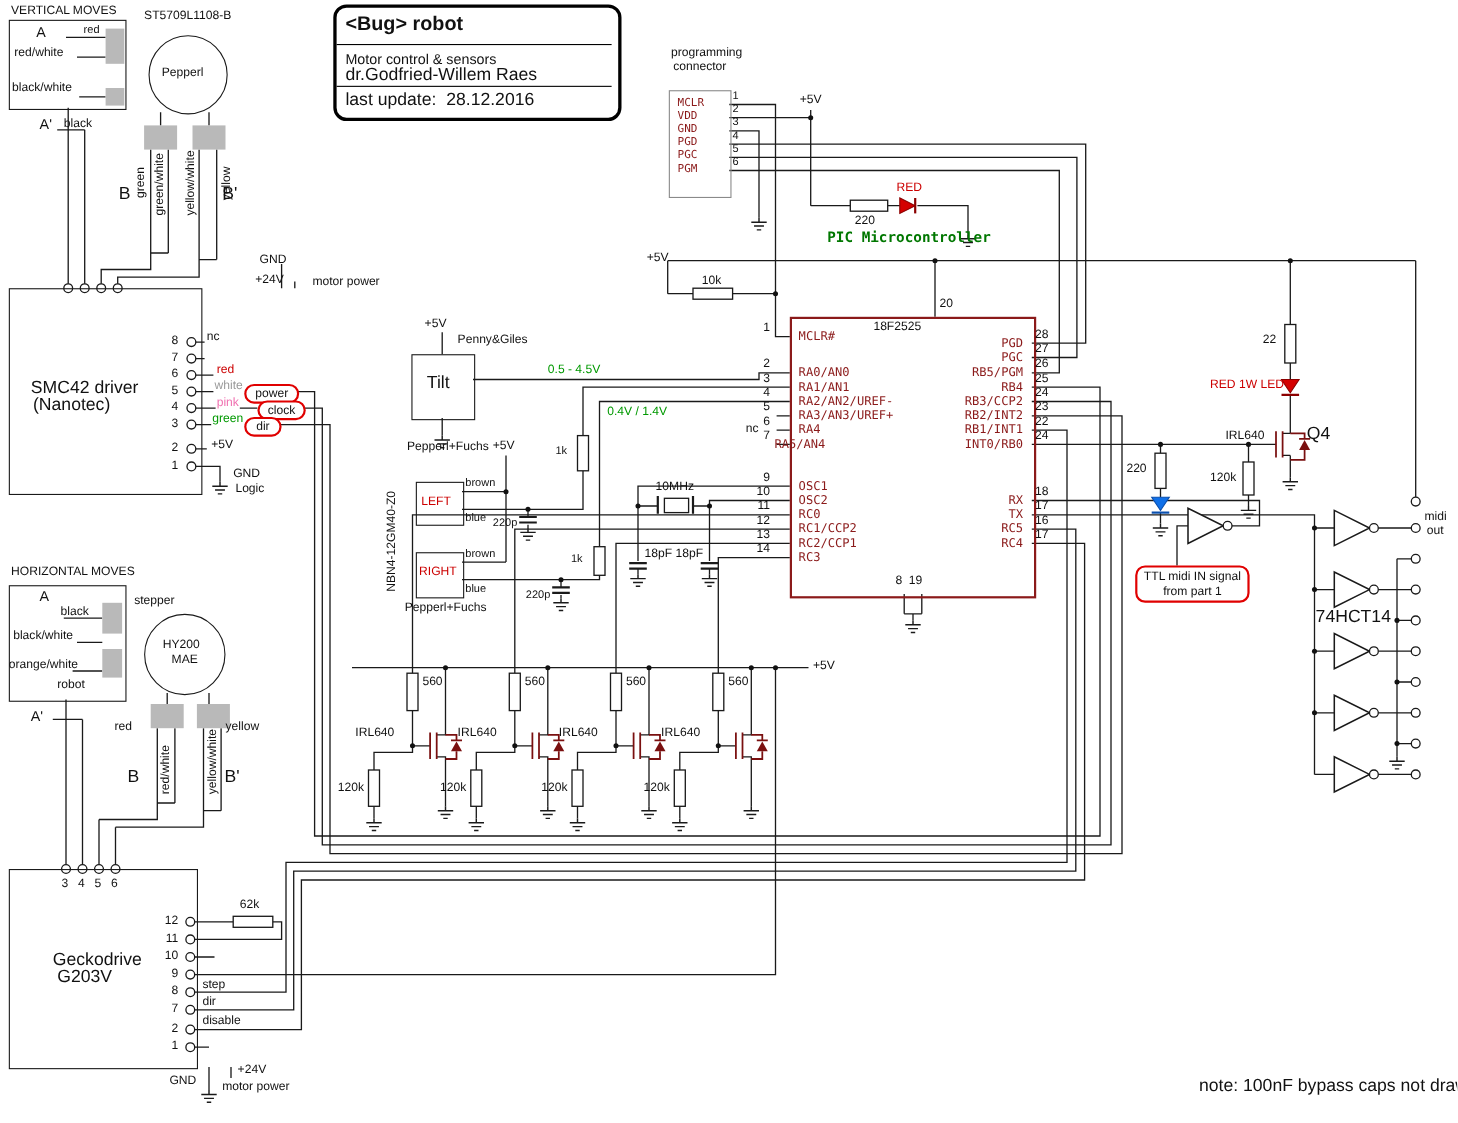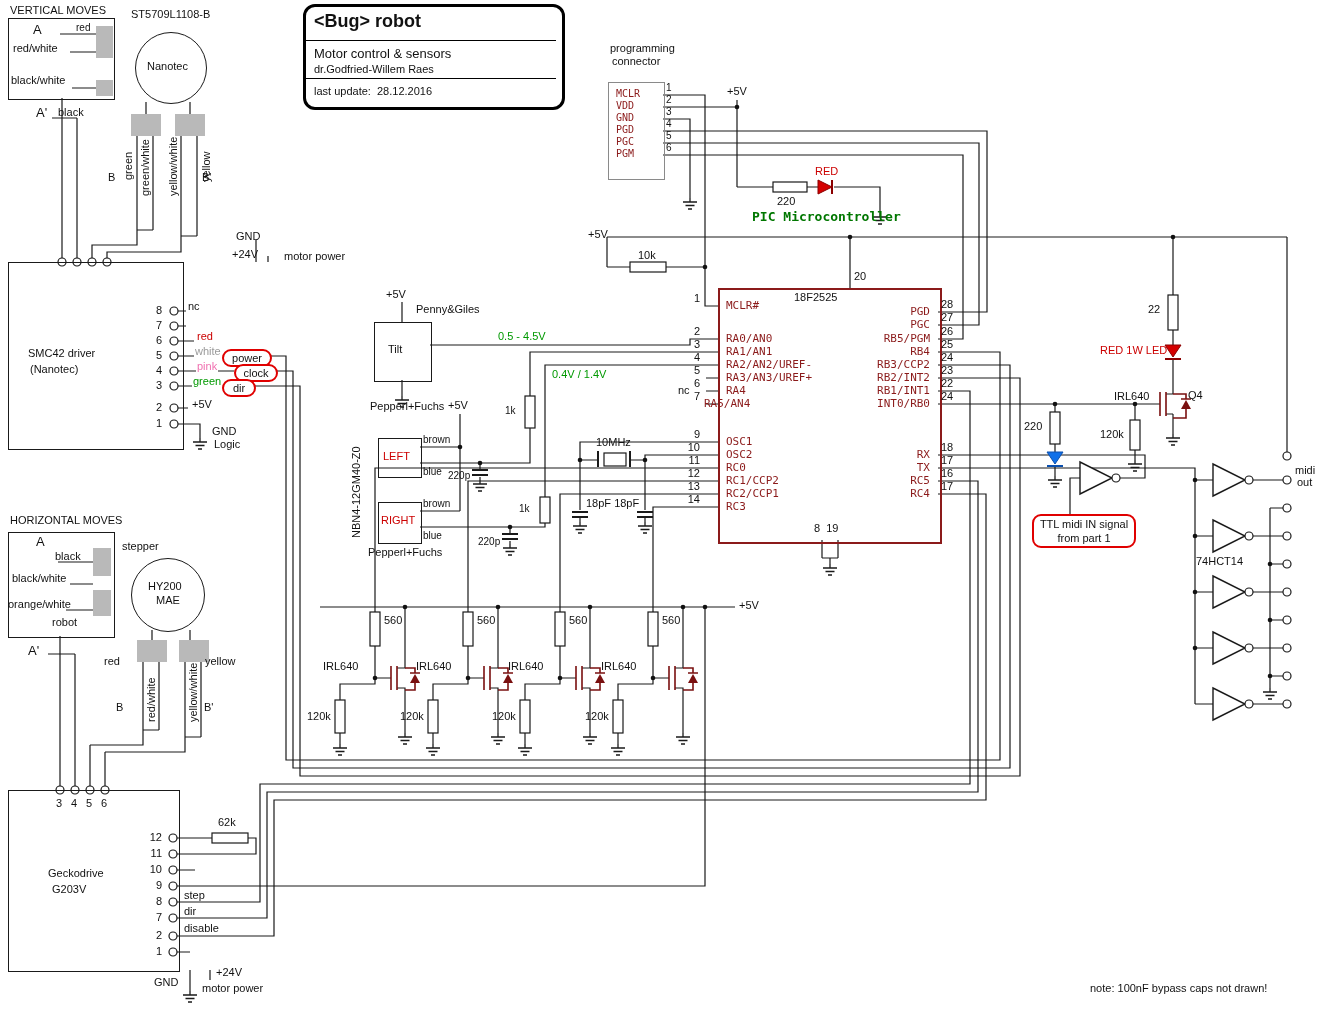--- a/index.html
+++ b/index.html
@@ -1,21 +1,21 @@
 <!DOCTYPE html>
 <html><head>
 <meta charset="utf-8">
 <style>
   html,body{margin:0;padding:0;background:#fff;}
   #stage{position:relative;width:1325px;height:1021px;background:#fff;overflow:hidden;
          font-family:"Liberation Sans",sans-serif;text-decoration:underline;}
   svg{position:absolute;left:0;top:0;}
   .l{position:absolute;font:11px/13px "Liberation Sans",sans-serif;color:#111;white-space:pre;}
   .s10{font-size:10px;line-height:11px;}
-  .s12{font-size:11px;line-height:14px;}
+  .s12{font-size:16px;line-height:14px;}
   .s13{font-size:13px;line-height:15px;}
   .t18{font-size:18px;line-height:22px;font-weight:600;}
   .red{color:#cc0000;}
   .grn{color:#009900;}
   .pnk{color:#f070b0;}
   .gry{color:#9a9a9a;}
   .mar{color:#8b1a1a;font-family:"DejaVu Sans Mono",monospace;}
   .grnb{color:#007700;font-family:"DejaVu Sans Mono",monospace;font-weight:bold;font-size:13px;}
   .ta{ text-align:right;}
   .v{transform:rotate(-90deg);transform-origin:0 0;}
@@ -239,21 +239,21 @@
 <div class="box" style="left:8px;top:790px;width:170px;height:180px"></div>
 
 <span class="l" style="left:10px;top:4px">VERTICAL MOVES</span>
 <span class="l s13" style="left:33px;top:22px">A</span>
 <span class="l s10" style="left:76px;top:22px">red</span>
 <span class="l" style="left:13px;top:42px">red/white</span>
 <span class="l" style="left:11px;top:74px">black/white</span>
 <span class="l s13" style="left:36px;top:105px">A'</span>
 <span class="l" style="left:58px;top:106px">black</span>
 <span class="l" style="left:131px;top:8px">ST5709L1108-B</span>
-<span class="l" style="left:147px;top:60px">Nanotec</span>
+<span class="l" style="left:147px;top:60px">Pepperl</span>
 <span class="l v" style="left:122px;top:180px">green</span>
 <span class="l v" style="left:139px;top:196px">green/white</span>
 <span class="l v" style="left:167px;top:196px">yellow/white</span>
 <span class="l v" style="left:200px;top:182px">yellow</span>
 <span class="l s12" style="left:108px;top:170px">B</span>
 <span class="l s12" style="left:202px;top:170px">B'</span>
 
 <span class="l" style="left:236px;top:230px">GND</span>
 <span class="l" style="left:232px;top:248px">+24V</span>
 <span class="l" style="left:284px;top:250px">motor power</span>

